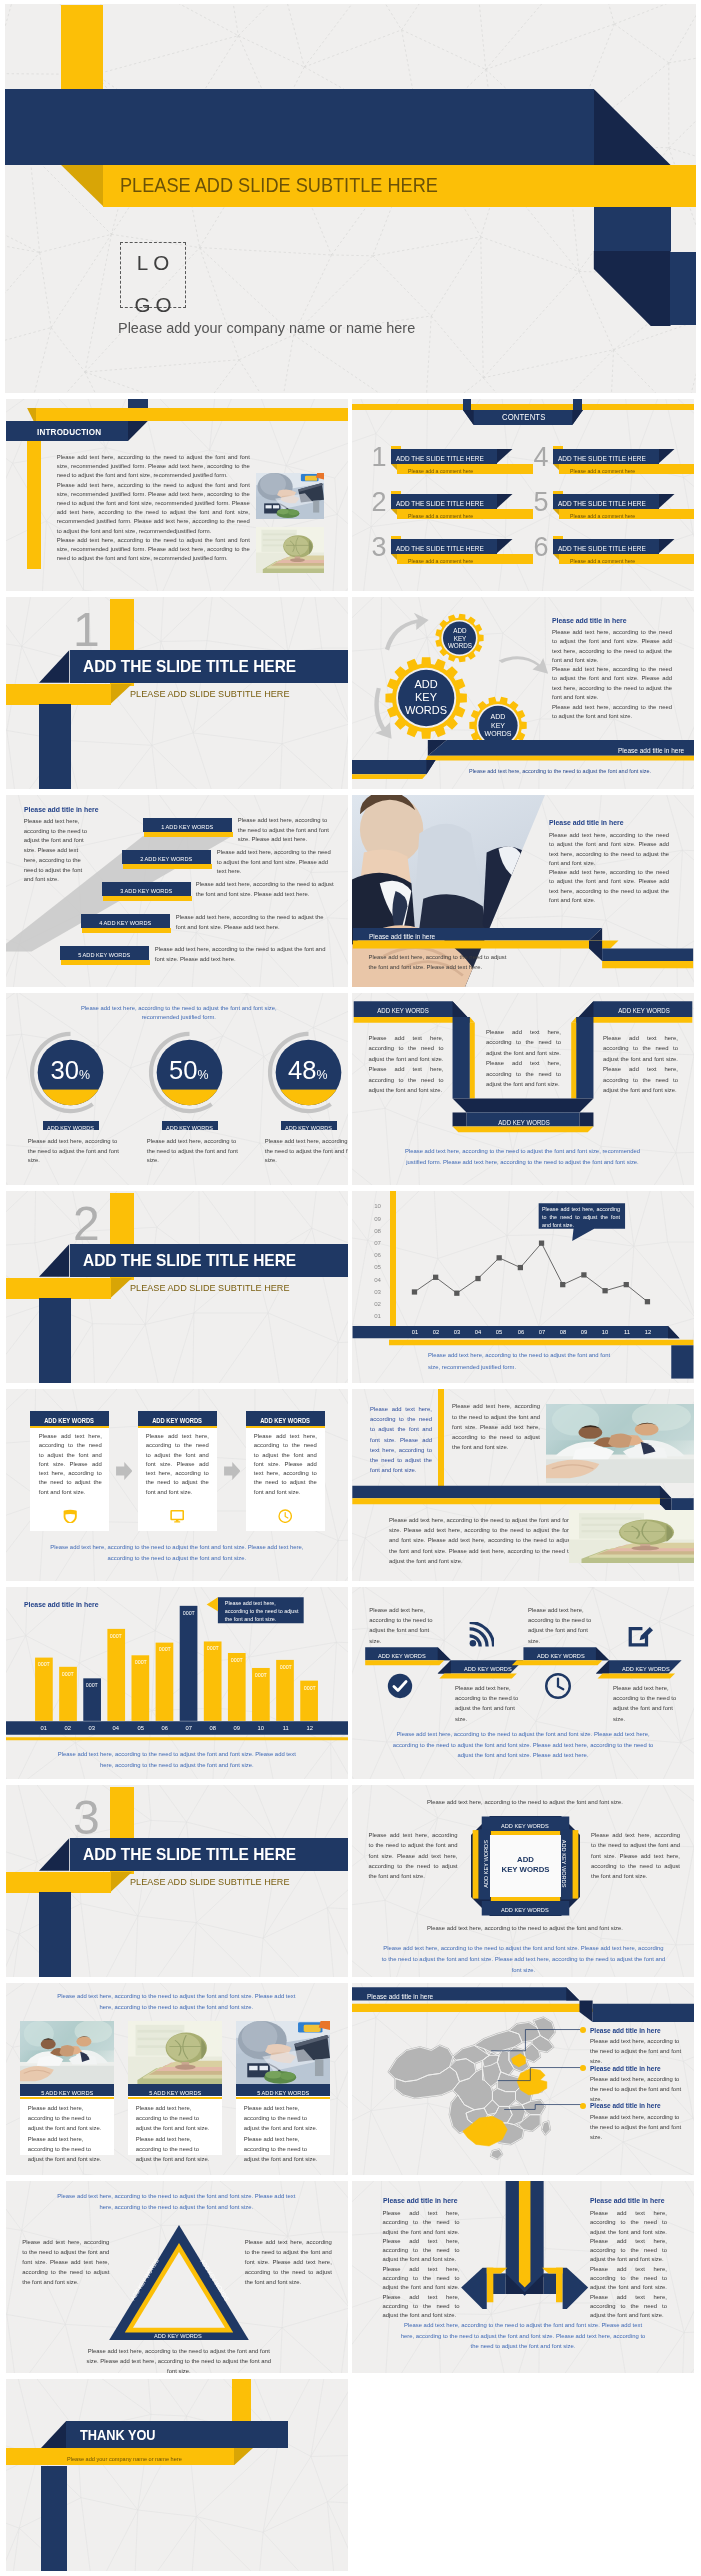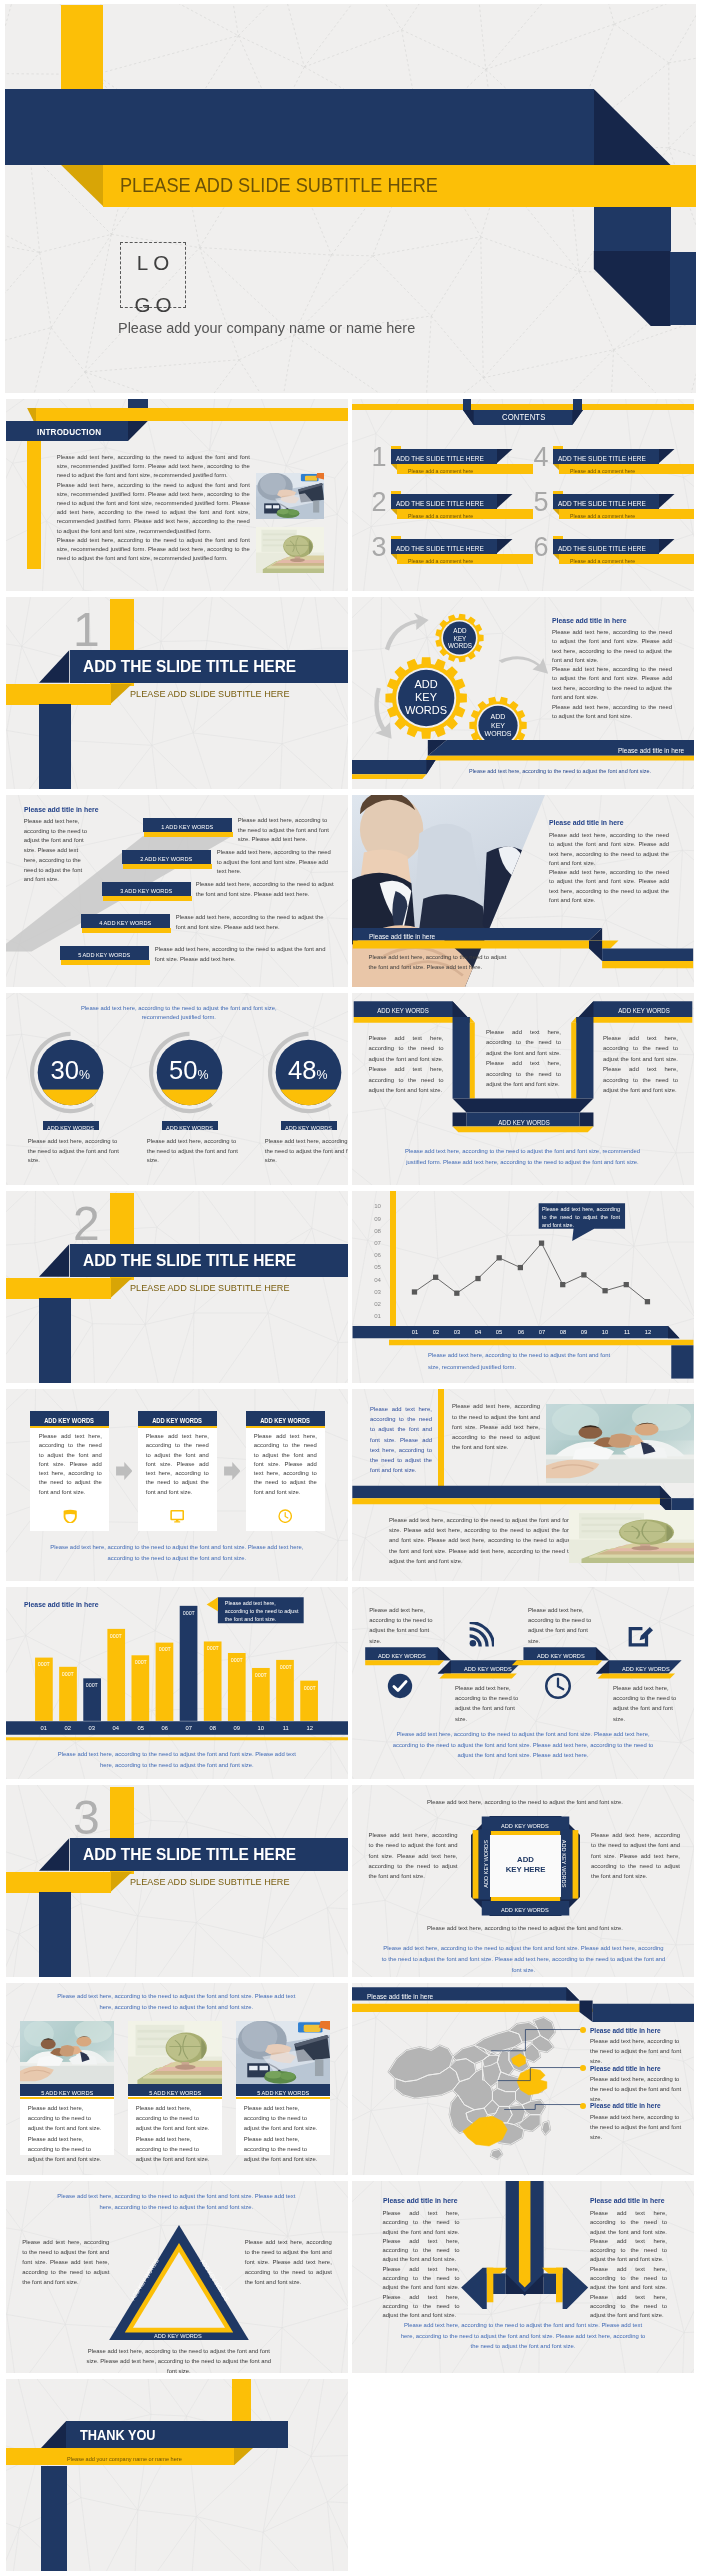--- a/index.html
+++ b/index.html
@@ -760,21 +760,21 @@
         <path d="M24 18 H108 V23 H24 Z" fill="#fcbf07"></path>
         <path d="M24 98 H108 V103 H24 Z" fill="#fcbf07"></path>
         <path d="M23 23 H109 V98 H23 Z" fill="#fafafa"></path>
       </svg>
       <div class="a tc" style="left:127px;top:30.5px;width:92px;height:15px;line-height:15.7px;"><span class="cndc" style="transform:scaleX(0.92);font-size:6.1px;color:#fff;">ADD KEY WORDS</span></div>
       <div class="a tc" style="left:127px;top:115px;width:92px;height:15px;line-height:15.7px;"><span class="cndc" style="transform:scaleX(0.92);font-size:6.1px;color:#fff;">ADD KEY WORDS</span></div>
       <div class="a tc" style="left:97px;top:73px;width:70px;height:11.5px;line-height:12.4px;transform:rotate(-90deg);"><span class="cndc" style="transform:scaleX(0.92);font-size:6.1px;color:#fff;">ADD KEY WORDS</span></div>
       <div class="a tc" style="left:179px;top:73px;width:70px;height:11.5px;line-height:12.4px;transform:rotate(90deg);"><span class="cndc" style="transform:scaleX(0.92);font-size:6.1px;color:#fff;">ADD KEY WORDS</span></div>
       <div class="a tc" style="left:142px;top:70px;width:63px;font-size:7.8px;line-height:10.3px;color:#1f3864;font-weight:bold;">
         <div>ADD</div>
-        <div>KEY HERE</div>
+        <div>KEY WORDS</div>
       </div>
       <div class="a" style="left:16.5px;top:45px;width:89px;font-size:5.9px;line-height:10.3px;color:#3b3b3b;text-align:justify;font-weight:normal;">Please add text here, according to the need to adjust the font and font size. Please add text here, according to the need to adjust the font and font size.</div>
       <div class="a" style="left:239px;top:45px;width:89px;font-size:5.9px;line-height:10.3px;color:#3b3b3b;text-align:justify;font-weight:normal;">Please add text here, according to the need to adjust the font and font size. Please add text here, according to the need to adjust the font and font size.</div>
       <div class="a" style="left:66px;top:138px;width:214px;font-size:5.9px;line-height:10px;color:#3b3b3b;text-align:center;font-weight:normal;">Please add text here, according to the need to adjust the font and font size.</div>
       <div class="a" style="left:29px;top:158px;width:285px;font-size:5.9px;line-height:11px;color:#3f69b5;text-align:center;font-weight:normal;">Please add text here, according to the need to adjust the font and font size. Please add text here, according to the need to adjust the font and font size. Please add text here, according to the need to adjust the font and font size.</div>
     </div>
     <div class="sl" id="sP3" style="left:5.8px;top:1983px;width:342px;height:192px;">
       <svg class="poly" width="342" height="192" viewBox="0 0 415 233">
         <path d="M256 -28L293 -46M402 140L456 187M47 -18L121 59M83 -46L121 59M322 159L402 140M247 62L340 81M487 -56L456 187M184 75L247 62M49 148L94 232M42 273L252 248M229 145L252 248M167 147L186 243M121 59L94 174M334 247L396 250M398 -56L487 -56M293 -46L398 -56M158 -30L293 -46M121 59L158 -30M186 243L229 145M256 -28L247 62M399 96L439 45M158 -30L184 75M322 159L334 247M340 81L399 96M334 247L468 270M121 59L167 147M-39 44L-54 238M94 174L186 243M184 75L167 147M396 250L468 270M8 78L121 59M-39 44L8 78M83 -46L293 -46M293 -46L340 81M158 -30L247 62M322 159L396 250M340 81L439 45M-43 193L49 148M252 248L322 159M184 75L229 145M252 248L468 270M42 273L94 232M456 187L468 270M399 96L402 140M402 140L396 250M-54 238L42 273M340 81L322 159M247 62L229 145M83 -46L398 -56M402 140L439 45M8 78L49 148M47 -18L83 -46M340 81L398 -56M167 147L229 145M-39 44L-43 193M-35 -22L47 -18M247 62L293 -46M94 174L167 147M396 250L456 187M487 -56L439 45M49 148L94 174M439 45L456 187M340 81L402 140M-39 44L47 -18M-43 193L-54 238M247 62L322 159M94 232L186 243M487 -56L468 270M158 -30L256 -28M83 -46L158 -30M-35 -22L83 -46M-43 193L8 78M398 -56L439 45M47 -18L8 78M229 145L322 159M42 273L468 270M-35 -22L-39 44M94 174L94 232M121 59L184 75M-43 193L42 273M252 248L334 247M49 148L42 273M186 243L252 248M42 273L186 243M-35 -22L-54 238M49 148L121 59" fill="none" stroke="#e2e2e1" stroke-width="0.7"></path>
       </svg>

